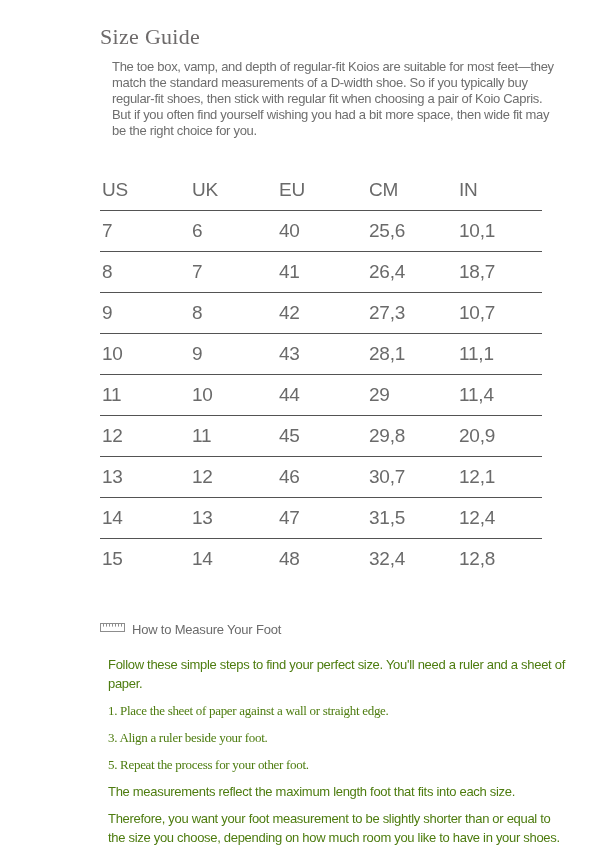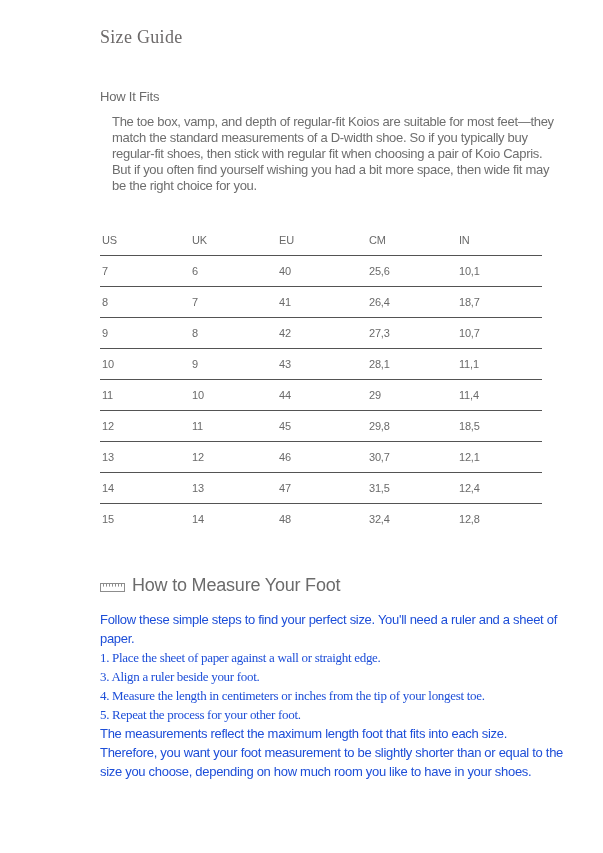--- a/index.html
+++ b/index.html
@@ -10,21 +10,21 @@
     font-family: "Liberation Sans", "DejaVu Sans", sans-serif;
   }
   .page {
     box-sizing: border-box;
     width: 603px; height: 853px;
     padding: 0 28px 0 100px;
   }
   .title {
     font-family: "Liberation Serif", "DejaVu Serif", serif;
     font-weight: 400;
-    font-size: 18px;
+    font-size: 22px;
     line-height: 26px;
     letter-spacing: 0.3px;
     color: #6d6a6a;
     margin: 24px 0 0 0;
   }
   .sub-heading {
     font-size: 13px;
     line-height: 16px;
     font-weight: 400;
     color: #6b6b6b;
@@ -40,67 +40,66 @@
   .fit-body {
     margin-top: 9px;
     line-height: 16px;
     max-width: 474px;
   }
   .size-table {
     border-collapse: collapse;
     table-layout: fixed;
     width: 442px;
     margin-top: 40px;
-    font-size: 11px;
+    font-size: 19px;
     color: #6a6a6a;
     letter-spacing: -0.2px;
   }
   .size-table th {
     text-align: left;
     font-weight: 400;
     padding: 0 0 9px 2px;
     border-bottom: 1px solid #545454;
   }
   .size-table td {
     padding: 9px 0 9px 2px;
     border-bottom: 1px solid #545454;
   }
   .size-table tbody tr:last-child td { border-bottom: none; }
   .measure-head {
     display: flex;
-    align-items: flex-end;
+    align-items: flex-start;
     gap: 7px;
     margin-top: 44px;
-    font-size: 18px;
+    font-size: 13px;
     line-height: 14px;
     color: #6b6b6b;
     letter-spacing: -0.2px;
   }
   .ruler-wrap { display: inline-flex; }
   .ruler-wrap svg { display: block; }
   .measure-body { margin-top: 18px; }
   .measure-body .line {
     font-size: 13px;
     line-height: 19px;
-    color: #1d4ed8;
+    color: #4d7c0f;
     letter-spacing: -0.3px;
-    margin: 0;
+    margin: 8px;
   }
   .measure-body .wrapping { max-width: 476px; }
   .measure-body .step { white-space: nowrap; font-family: Liberation Serif, serif; }
 </style>
 </head>
 <body>
 
 <div class="page">
 
   <h1 class="title">Size Guide</h1>
 
   <section>
-    <h2 class="sub-heading">How It Fits</h2>
     <p class="body-text fit-body">The toe box, vamp, and depth of regular-fit Koios are suitable for most feet—they match the standard measurements of a D-width shoe. So if you typically buy regular-fit shoes, then stick with regular fit when choosing a pair of Koio Capris. But if you often find yourself wishing you had a bit more space, then wide fit may be the right choice for you.</p>
   </section>
 
   <table class="size-table">
     <colgroup>
       <col style="width:90px">
         <col style="width:87px">
         <col style="width:90px">
         <col style="width:90px">
         <col style="width:85px">
@@ -148,21 +147,21 @@
           <td>10</td>
           <td>44</td>
           <td>29</td>
           <td>11,4</td>
         </tr>
         <tr>
           <td>12</td>
           <td>11</td>
           <td>45</td>
           <td>29,8</td>
-          <td>18,5</td>
+          <td>20,9</td>
         </tr>
         <tr>
           <td>13</td>
           <td>12</td>
           <td>46</td>
           <td>30,7</td>
           <td>12,1</td>
         </tr>
         <tr>
           <td>14</td>
@@ -189,21 +188,20 @@
       </svg>
     </span>
     <span>How to Measure Your Foot</span>
   </div>
 
   <div class="measure-body">
     <p class="line wrapping">Follow these simple steps to find your perfect size. You'll need a ruler and a sheet of paper.</p>
     <div id="steps">
         <div class="line step">1. Place the sheet of paper against a wall or straight edge.</div>
         <div class="line step">3. Align a ruler beside your foot.</div>
-        <div class="line step">4. Measure the length in centimeters or inches from the tip of your longest toe.</div>
         <div class="line step">5. Repeat the process for your other foot.</div>
       </div>
     <div id="notes">
         <div class="line wrapping">The measurements reflect the maximum length foot that fits into each size.</div>
         <div class="line wrapping">Therefore, you want your foot measurement to be slightly shorter than or equal to the size you choose, depending on how much room you like to have in your shoes.</div>
       </div>
   </div>
 
 </div>
 

